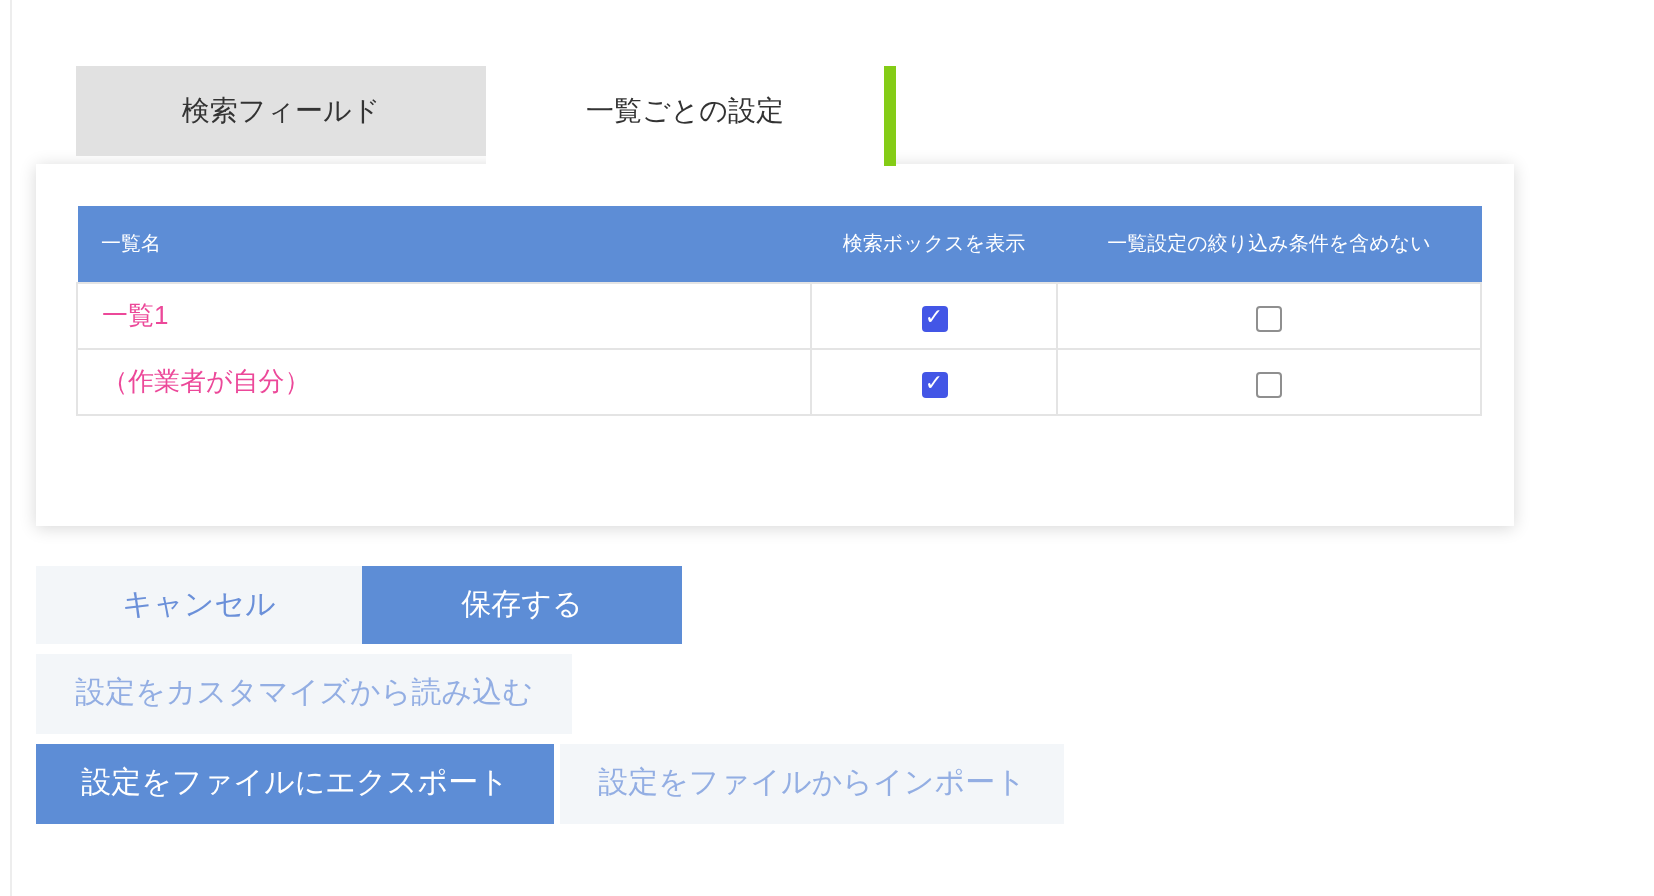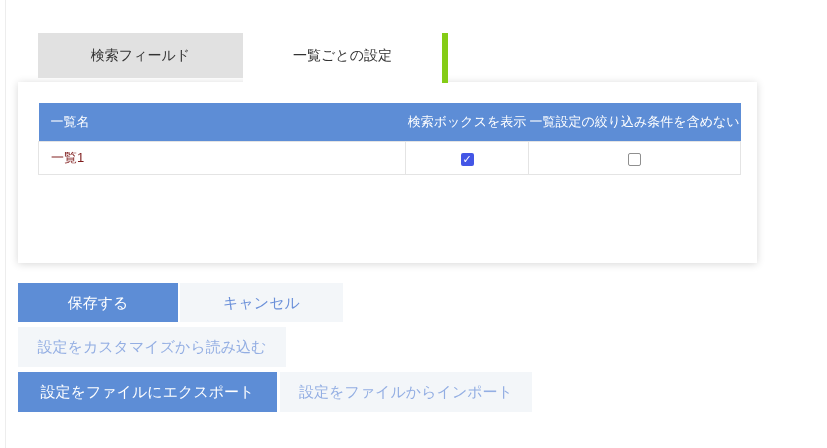--- a/index.html
+++ b/index.html
@@ -19,23 +19,23 @@
   .tab-active{background:#fff;height:50px;border-right:6px solid #84cc16;}
 
   
   .panel{position:absolute;left:18px;top:82px;width:739px;height:181px;
          box-sizing:border-box;background:#fff;z-index:1;
          box-shadow:0 1px 8px rgba(0,0,0,0.16);
          padding:21px 17px 0 20px;}
   table{border-collapse:collapse;table-layout:fixed;width:702px;}
   col.c1{width:367px;} col.c2{width:123px;} col.c3{width:212px;}
   th{background:var(--accent_blue,#5d8dd6);color:#fff;font-weight:normal;
-     font-size:13px;height:38px;border:none;text-align:center;padding:0;font-family:Liberation Serif, serif;}
+     font-size:10px;height:38px;border:none;text-align:center;padding:0;font-family:Liberation Serif, serif;}
   th.left{text-align:left;padding-left:12px;}
-  td{border:1px solid #e4e4e4;height:32px;font-size:13px;color:#7f1d1d;padding:0;}
+  td{border:1px solid #e4e4e4;height:32px;font-size:13px;color:#ec4899;padding:0;}
   td.left{padding-left:12px;}
   td.center{text-align:center;}
 
   
   .cb{display:inline-block;width:13px;height:13px;box-sizing:border-box;
       border:1px solid #8f8f8f;border-radius:2px;background:#fff;
       vertical-align:middle;cursor:pointer;}
   .cb.checked{border:none;background:var(--checkbox_blue,#4356e6);}
   .cb.checked::after{content:"\2713";display:block;color:#fff;
       font-size:11px;line-height:13px;text-align:center;font-weight:bold;}
@@ -83,28 +83,37 @@
       <tbody>
         <tr>
           <td class="left">一覧1</td>
           <td class="center">
             <span class="cb checked"></span>
           </td>
           <td class="center">
             <span class="cb"></span>
           </td>
         </tr>
+        <tr>
+          <td class="left">（作業者が自分）</td>
+          <td class="center">
+            <span class="cb checked"></span>
+          </td>
+          <td class="center">
+            <span class="cb"></span>
+          </td>
+        </tr>
       </tbody>
     </table>
   </div>
 
   <div class="btn-area">
     <div class="btn-row">
+      <div class="btn secondary w-cancel">キャンセル</div>
       <div class="btn primary w-save">保存する</div>
-      <div class="btn secondary w-cancel">キャンセル</div>
     </div>
     <div class="btn-row">
       <div class="btn faded tall w-l2">設定をカスタマイズから読み込む</div>
     </div>
     <div class="btn-row">
       <div class="btn primary tall w-b2">設定をファイルにエクスポート</div>
       <div class="btn faded tall w-l3">設定をファイルからインポート</div>
     </div>
   </div>
 </div>

